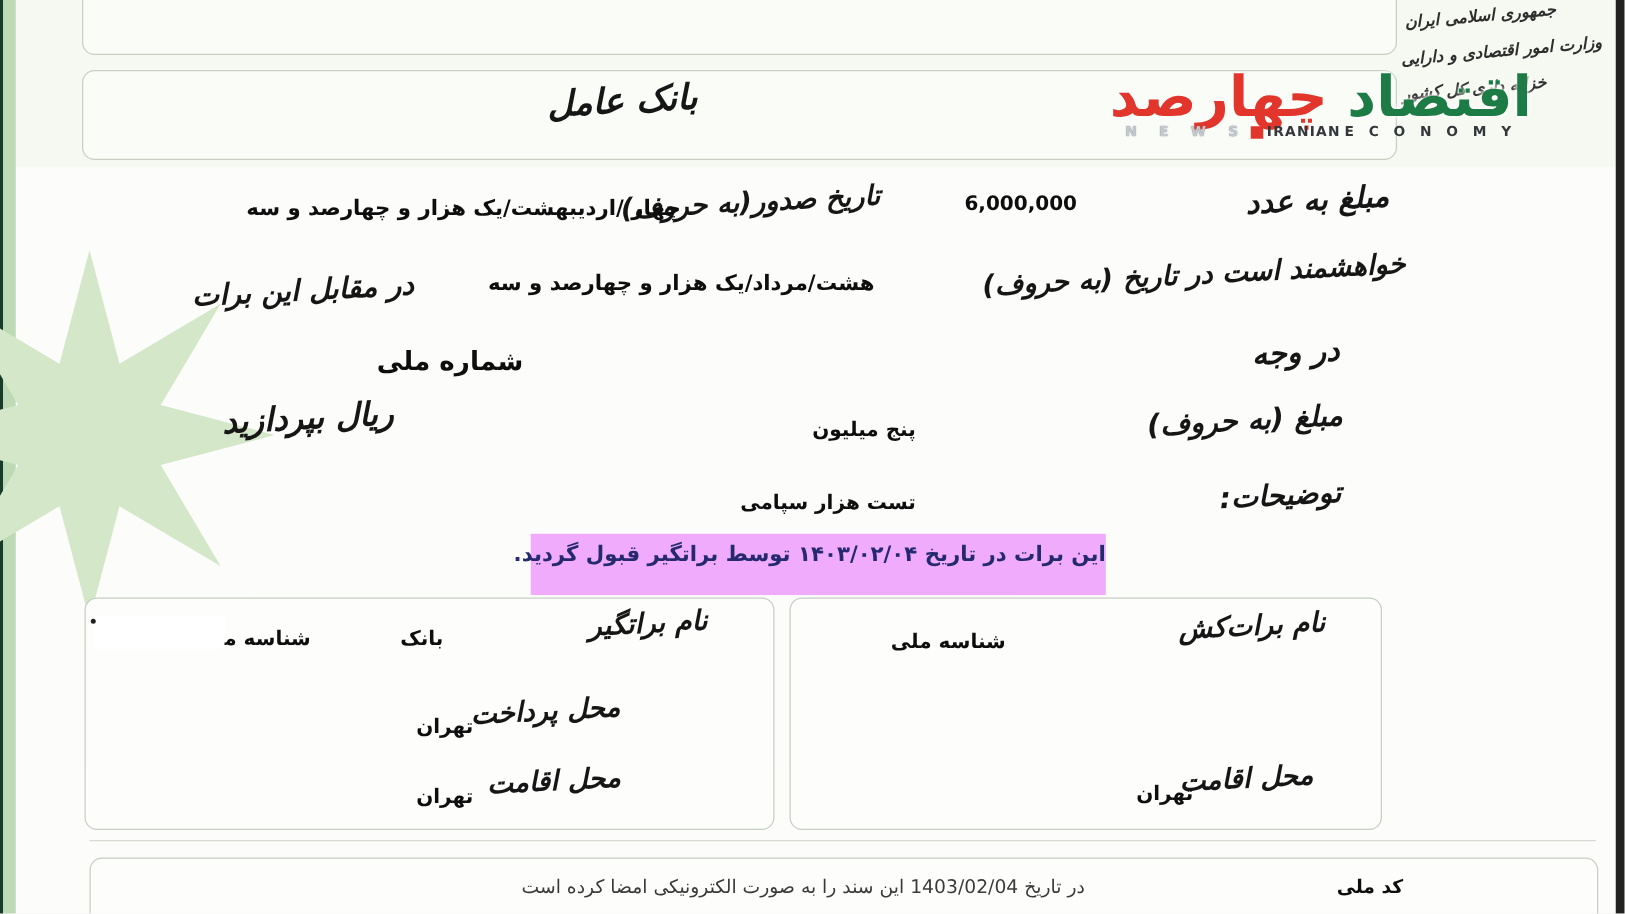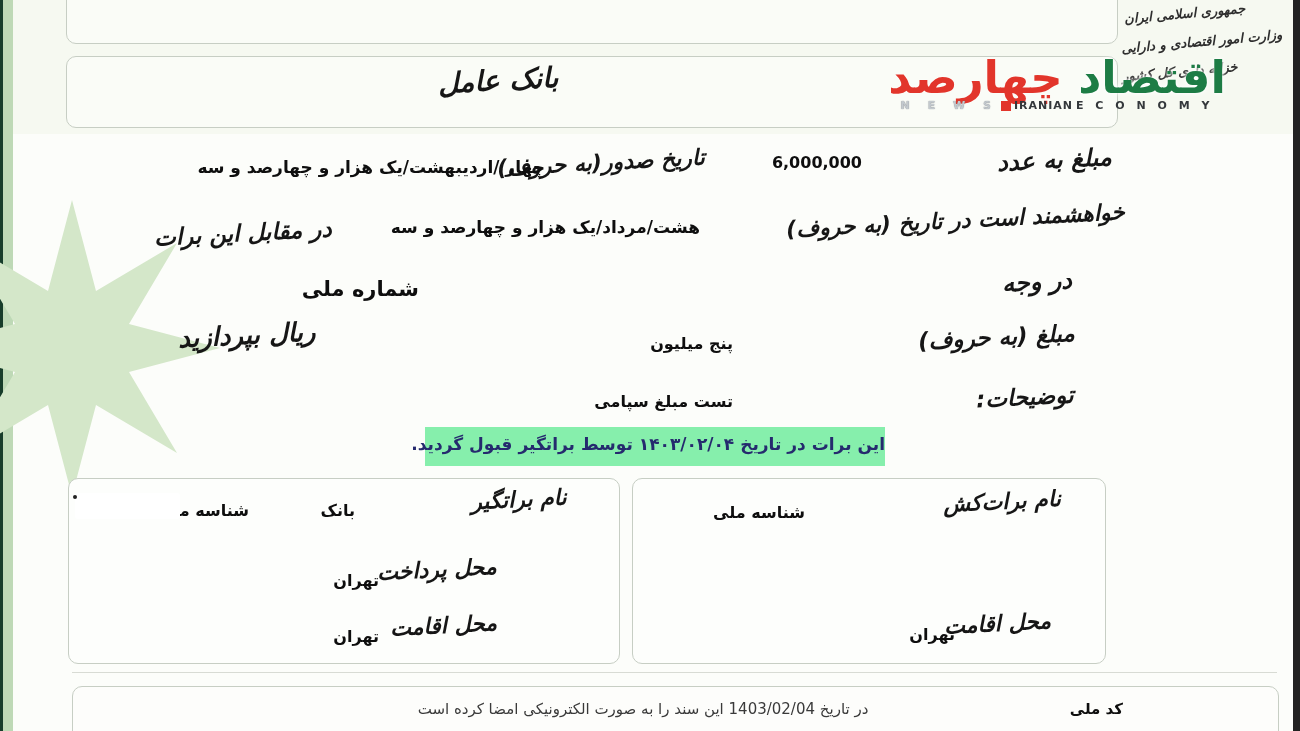--- a/index.html
+++ b/index.html
@@ -31,21 +31,21 @@
   .logo{left:888px;top:54px;width:338px;z-index:6;text-align:center;}
   .logo-fa{font-size:45px;font-weight:900;line-height:1.05;white-space:nowrap;direction:rtl;}
   .logo-fa .g{color:#1d7c45;text-shadow:0 0 3px #ffffff,0 0 6px #ffffff;}
   .logo-fa .r{color:#e2352b;text-shadow:0 0 2px #ffffff;}
   .logo-sub{direction:ltr;display:flex;align-items:center;justify-content:center;gap:3px;margin-top:-2px;text-align:right;}
   .logo-news{font-size:11px;letter-spacing:7px;color:#c3c9ce;text-shadow:0 0 1px #6a6f74;font-weight:bold;}
   .logo-sq{width:10px;height:10px;background:#e2352b;display:inline-block;}
   .logo-brand-b{font-size:11px;font-weight:bold;color:#34383c;letter-spacing:1px;}
   .logo-brand-s{font-size:11px;font-weight:bold;color:#34383c;letter-spacing:4px;}
   
-  .hl{left:425px;top:427px;width:460px;height:39px;background:#86efac;color:#252a6e;
+  .hl{left:425px;top:427px;width:460px;height:49px;background:#f0abfc;color:#252a6e;
     font-weight:bold;font-size:17px;text-align:center;line-height:35px;white-space:nowrap;}
   .redact{left:6px;top:14px;width:105px;height:26px;background:#ffffff;border-radius:3px;}
   .redact-dot{left:4px;top:16px;width:4px;height:4px;background:#222;border-radius:50%;}
   .sentence{font-size:15px;color:#3a3a3a;direction:rtl;}
 </style>
 </head>
 <body>
 
 <div class="page">
 
@@ -91,21 +91,21 @@
   <div class="abs callig" style="right:968px;top:220px;font-size:23px;">در مقابل این برات</div>
 
   <div class="abs callig" style="right:228px;top:268px;font-size:24px;">در وجه</div>
   <div class="abs bval" style="right:881px;top:277px;font-size:21px;">شماره ملی</div>
 
   <div class="abs callig" style="right:225px;top:324px;font-size:23px;">مبلغ (به حروف)</div>
   <div class="abs bval" style="right:567px;top:334px;font-size:16px;">پنج میلیون</div>
   <div class="abs callig" style="right:985px;top:320px;font-size:26px;">ریال بپردازید</div>
 
   <div class="abs callig" style="right:227px;top:384px;font-size:23px;">توضیحات:</div>
-  <div class="abs bval" style="right:567px;top:392px;font-size:16px;">تست مبلغ سپامی</div>
+  <div class="abs bval" style="right:567px;top:392px;font-size:16px;">تست هزار سپامی</div>
 
   <div class="abs hl">این برات در تاریخ ۱۴۰۳/۰۲/۰۴ توسط براتگیر قبول گردید.</div>
 
   <div class="abs box drawee-box">
     <div class="abs callig" style="right:52px;top:8px;font-size:22px;">نام براتگیر</div>
     <div class="abs bval" style="right:264px;top:22px;font-size:16px;">بانک</div>
     <div class="abs bval" style="right:370px;top:22px;font-size:16px;">شناسه ملی</div>
     <div class="abs redact"></div>
     <div class="abs redact-dot"></div>
     <div class="abs callig" style="right:122px;top:78px;font-size:22px;">محل پرداخت</div>

